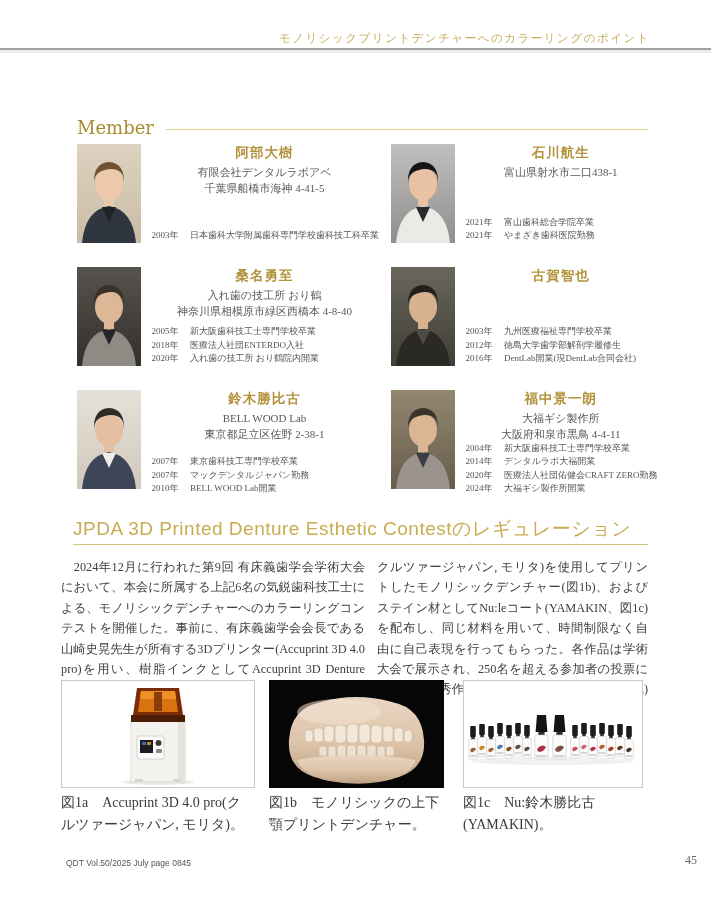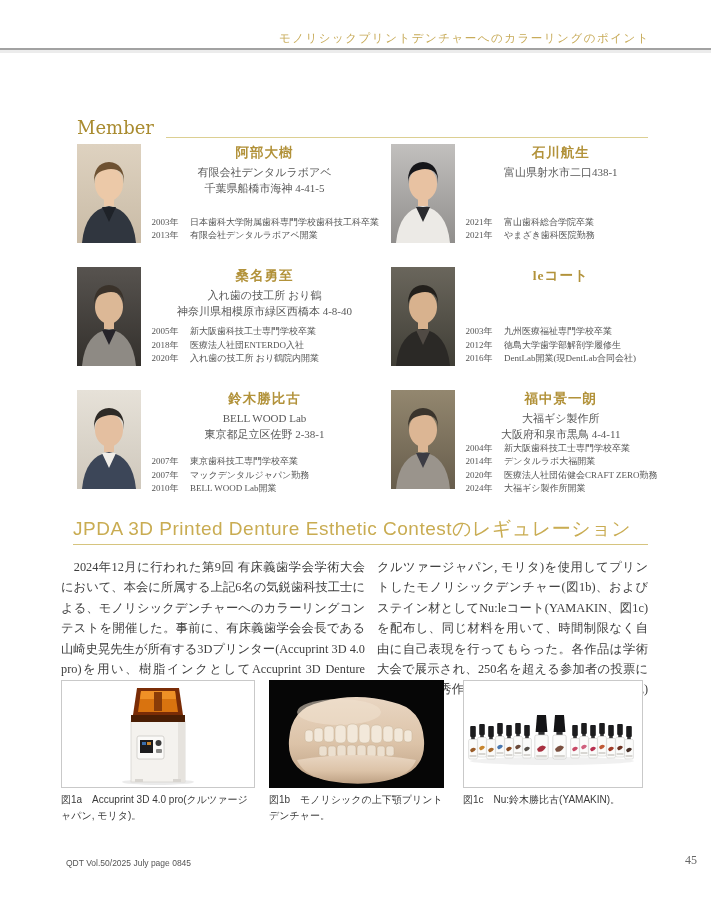--- a/index.html
+++ b/index.html
@@ -14,21 +14,21 @@
     position:absolute; top:0; left:0; right:0; height:50px;
     border-bottom:2px solid #a2a2a2; box-shadow:0 3px 0 #ececec;
   }
   .hdr-title {
     position:absolute; right:61px; top:31px;
     font-family:"Liberation Sans", sans-serif; font-size:11.5px;
     letter-spacing:1.5px; color:#c7aa57;
   }
   
   .member-sec { position:absolute; top:117px; left:77px; right:63px; }
-  .member-head { display:flex; align-items:flex-end; }
+  .member-head { display:flex; align-items:center; }
   .member-head .mh-label {
     font-family:"DejaVu Serif", serif; font-size:18px; color:#a98b2f;
   }
   .member-head .mh-line { flex:1; height:1px; background:#dccf92; margin-left:12px; margin-top:3px; }
   .member-grid {
     display:grid; grid-template-columns:1fr 1fr; column-gap:12px; row-gap:24px;
     margin-top:6px;
   }
   .mcard { display:flex; min-height:99px; }
   .mphoto { width:64px; height:99px; flex:none; overflow:hidden; }
@@ -54,21 +54,21 @@
   .bcol.right { width:271px; }
   .credit { display:block; text-align:right; margin-top:-20.4px; }
   
   .figs { position:absolute; top:680px; left:61px; display:flex; }
   .fig { height:108px; background:#fff; }
   .fig-1a { width:194px; border:1px solid #c9c9c9; margin-right:14px; }
   .fig-1b { width:175px; background:#000; margin-right:19px; }
   .fig-1c { width:180px; border:1px solid #c9c9c9; }
   .fig svg { display:block; }
   .caps { position:absolute; top:792px; left:61px; display:flex;
-    font-family:Liberation Sans, sans-serif; font-size:10px; line-height:1.55; color:#3a3a3a; }
+    font-family:Liberation Serif, serif; font-size:14px; line-height:1.55; color:#3a3a3a; }
   .cap-1a { width:194px; margin-right:14px; }
   .cap-1b { width:175px; margin-right:19px; }
   .cap-1c { width:180px; }
   
   .ftr-left {
     position:absolute; left:66px; top:858px;
     font-family:"Liberation Sans", sans-serif; font-size:8.5px; color:#555;
   }
   .ftr-num {
     position:absolute; right:14px; top:853px;
@@ -142,24 +142,20 @@
           <div class="mname">阿部大樹</div>
           <div class="morg">
             <div>有限会社デンタルラボアベ</div>
             <div>千葉県船橋市海神 4-41-5</div>
           </div>
           <div class="mcareer">
             <div class="crow">
                 <span class="cyear">2003年</span>
                 <span class="ctext">日本歯科大学附属歯科専門学校歯科技工科卒業</span>
               </div>
-            <div class="crow">
-                <span class="cyear">2013年</span>
-                <span class="ctext">有限会社デンタルラボアベ開業</span>
-              </div>
           </div>
         </div>
       </div>
 
       <div class="mcard">
         <div class="mphoto photo ph2">
           <svg width="64" height="99">
               <use href="#person"></use>
             </svg>
         </div>
@@ -210,21 +206,21 @@
         </div>
       </div>
 
       <div class="mcard">
         <div class="mphoto photo ph4">
           <svg width="64" height="99">
               <use href="#person"></use>
             </svg>
         </div>
         <div class="minfo">
-          <div class="mname">leコート</div>
+          <div class="mname">古賀智也</div>
           <div class="mcareer">
             <div class="crow">
                 <span class="cyear">2003年</span>
                 <span class="ctext">九州医療福祉専門学校卒業</span>
               </div>
             <div class="crow">
                 <span class="cyear">2012年</span>
                 <span class="ctext">徳島大学歯学部解剖学履修生</span>
               </div>
             <div class="crow">

